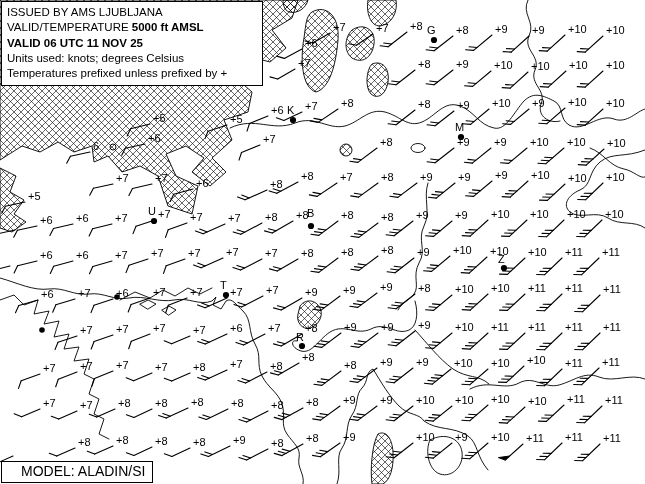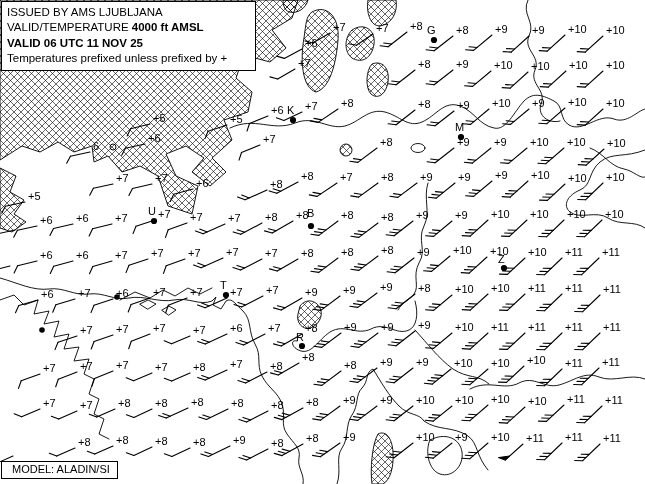--- a/index.html
+++ b/index.html
@@ -4,26 +4,26 @@
 <style>
   html,body{margin:0;padding:0;background:#ffffff;}
   #stage{
     position:relative;width:645px;height:484px;background:#ffffff;
     font-family:"Liberation Sans", sans-serif;color:#000;
     outline:1px solid #000;overflow:hidden;
   }
   #map-svg{position:absolute;left:0;top:0;}
   .hdr-box{
     position:absolute;left:1px;top:1px;width:232px;background:#ffffff;
-    border:1px solid #000;padding:3px 16px 4px 5px;font-size:11.5px;line-height:15.3px;
+    border:1px solid #000;padding:3px 23px 4px 5px;font-size:11.5px;line-height:15.3px;
     white-space:nowrap;z-index:5;
   }
   .model-box{
     position:absolute;left:1px;top:461px;background:#ffffff;border:1px solid #000;
-    padding:1px 7px 3px 10px;font-size:11px;z-index:5;
+    padding:1px 7px 3px 19px;font-size:14px;z-index:5;
   }
   .geo{fill:none;stroke:#000;stroke-width:0.9;stroke-linecap:round;}
   .hatch{fill:url(#xh);stroke:#000;stroke-width:0.9;}
   text.tmp{font-family:"Liberation Sans",sans-serif;font-size:11px;fill:#000;}
   text.stn{font-family:"Liberation Sans",sans-serif;font-size:11px;fill:#000;}
   .barb{stroke:#000;stroke-width:1.1;fill:none;stroke-linecap:round;}
   .pennant{fill:#000;stroke:#000;}
 </style>
 </head>
 <body>
@@ -1085,22 +1085,23 @@
           <circle cx="302" cy="346" r="3.1" fill="#000"></circle>
         </g>
         <circle cx="113" cy="147" r="3" fill="none" stroke="#000" stroke-width="1"></circle>
         <circle cx="117" cy="297" r="2.8" fill="#000"></circle>
         <circle cx="42" cy="330" r="2.8" fill="#000"></circle>
       </g>
   </svg>
 
   <div class="hdr-box">
     <div>ISSUED BY AMS LJUBLJANA</div>
-    <div><span>VALID/TEMPERATURE </span><b>4000 ft AMSL</b></div>
+    <div><span>VALID/TEMPERATURE </span><b>5000 ft AMSL</b></div>
     <div><b>VALID 06 UTC 11 NOV 25</b></div>
+    <div>Units used: knots; degrees Celsius</div>
     <div>Temperatures prefixed unless prefixed by +</div>
   </div>
 
   <div class="model-box">
     <span>MODEL: ALADIN/SI</span>
   </div>
 
 </div>
 
 </body></html>

